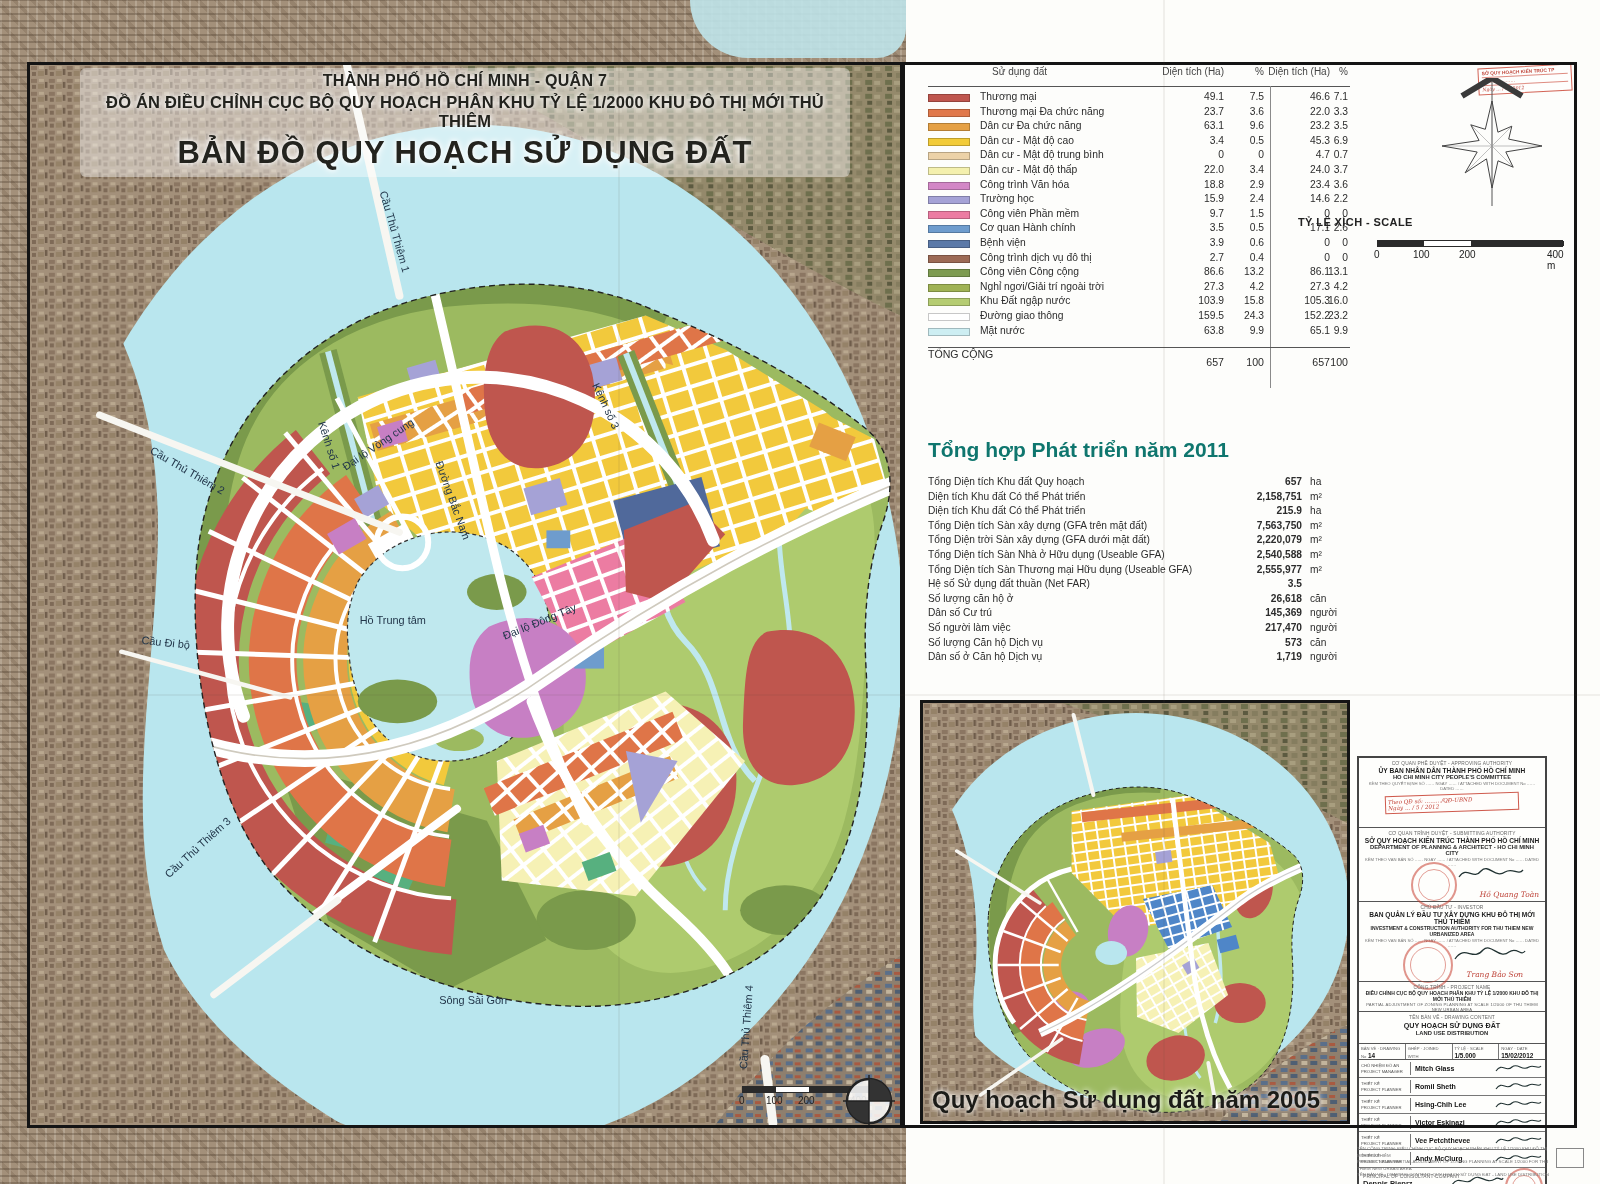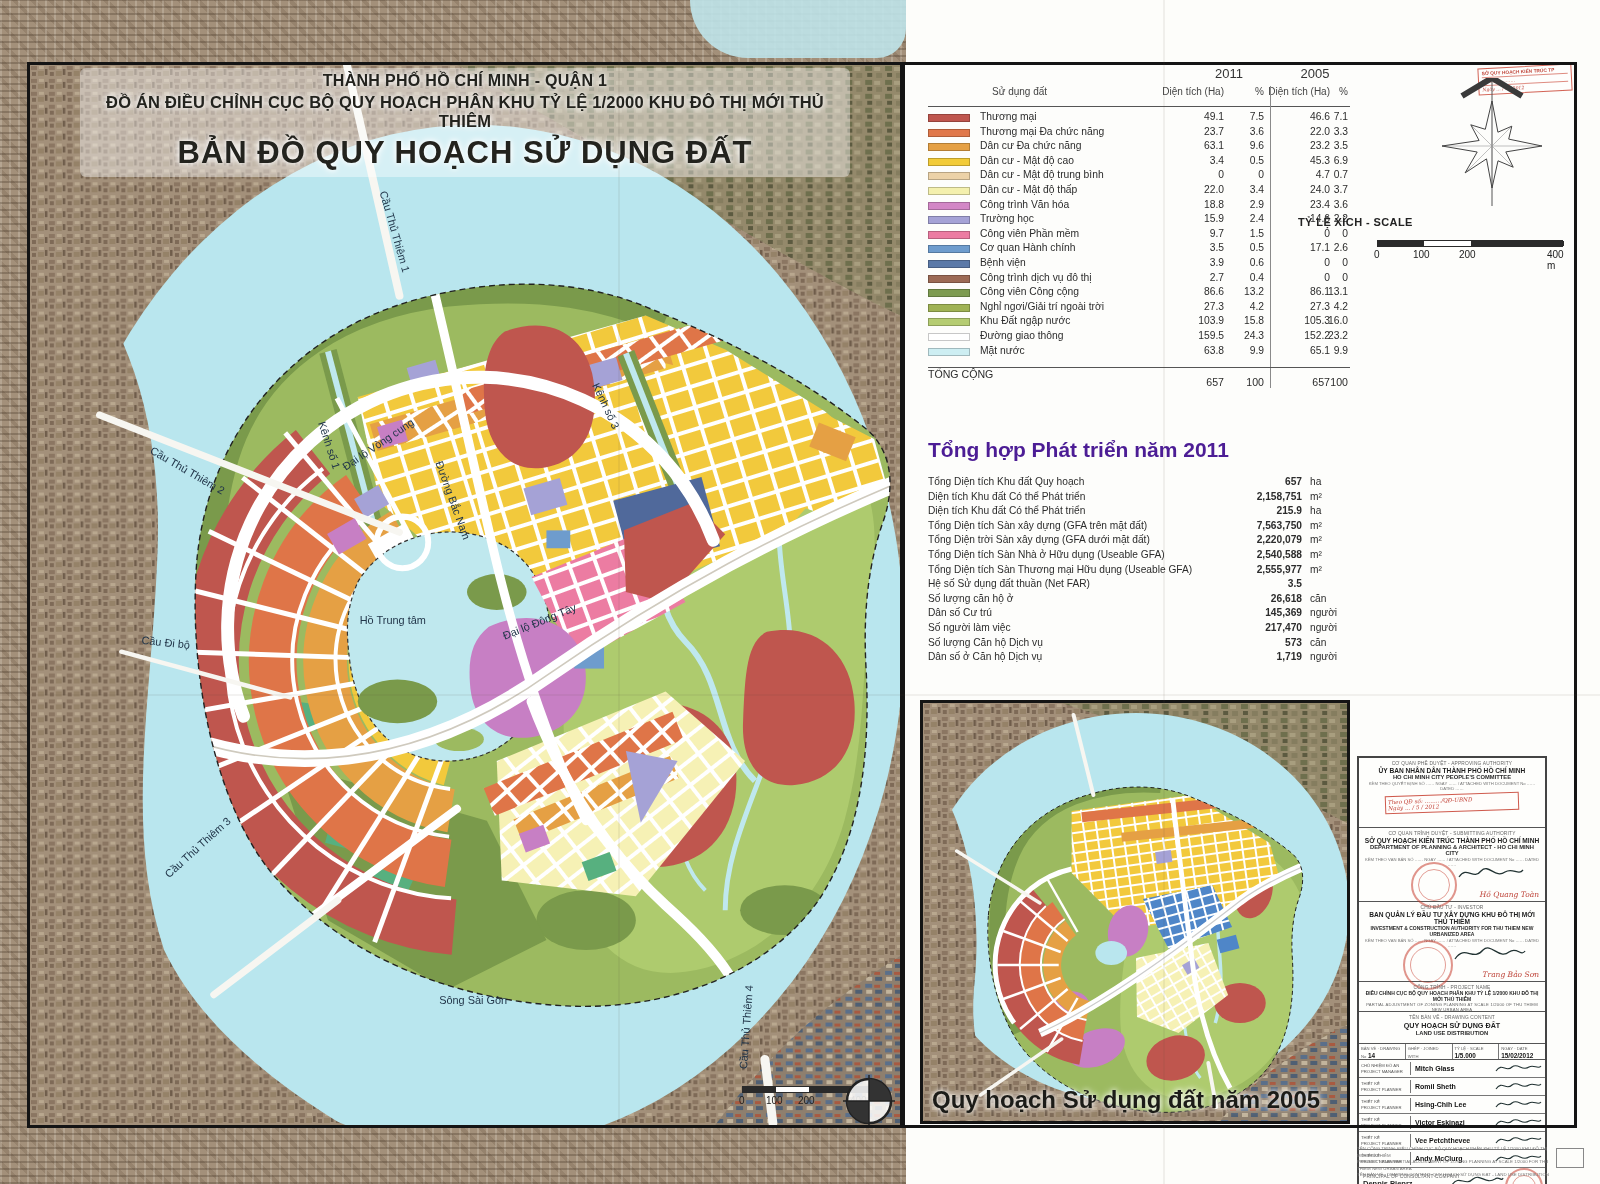--- a/index.html
+++ b/index.html
@@ -44,21 +44,21 @@
   .lt-row .lbl{position:absolute;left:52px;top:0;}
   .lt-row .n{position:absolute;top:0;text-align:right;}
   .lt-row .a1{left:226px;width:70px;}
   .lt-row .p1{left:306px;width:30px;}
   .lt-row .a2{left:332px;width:70px;}
   .lt-row .p2{left:390px;width:30px;}
   .lt-divider{position:absolute;left:342px;top:20px;width:1px;height:302px;background:#8a8a8a;}
   .lt-total{position:relative;height:18px;font-size:10.6px;margin-top:8px;padding-top:8px;border-top:1px solid #555;}
   
   .devsum{left:928px;top:432px;width:422px;}
-  .devsum h2{margin:6px 0 14px;font-size:21px;color:#4c1d95;}
+  .devsum h2{margin:6px 0 14px;font-size:21px;color:#0f766e;}
   .ds-row{position:relative;height:14.6px;font-size:10.2px;color:#2c2c2c;}
   .ds-row .v{position:absolute;left:250px;width:124px;text-align:right;font-weight:bold;}
   .ds-row .u{position:absolute;left:382px;}
   
   .map2005{left:920px;top:700px;width:430px;height:424px;border:3px solid #141414;box-sizing:border-box;overflow:hidden;background:#a3907a;}
   .map2005 svg{display:block;width:424px;height:418px;}
   
   .scale-label{font-size:11px;font-weight:bold;color:#222;letter-spacing:.4px;}
   .sbar{position:relative;height:5px;background:#fff;border:1px solid #2a2a2a;}
   .sbar .seg{position:absolute;top:0;bottom:0;background:#2a2a2a;}
@@ -307,21 +307,21 @@
         <text transform="translate(408,400) rotate(70)">Đường Bắc Nam</text>
         <text transform="translate(478,578) rotate(-22)">Đại lộ Đông Tây</text>
         <text transform="translate(332,562)">Hồ Trung tâm</text>
         <text transform="translate(412,944)">Sông Sài Gòn</text>
       </g>
     </g>
   </svg>
   </div>
 
   <div class="abs map-titles">
-    <div class="t1">THÀNH PHỐ HỒ CHÍ MINH - QUẬN 1</div>
+    <div class="t1">THÀNH PHỐ HỒ CHÍ MINH - QUẬN 7</div>
     <div class="t2">ĐỒ ÁN ĐIỀU CHỈNH CỤC BỘ QUY HOẠCH PHÂN KHU TỶ LỆ 1/2000 KHU ĐÔ THỊ MỚI THỦ THIÊM</div>
     <div class="t3">BẢN ĐỒ QUY HOẠCH SỬ DỤNG ĐẤT</div>
   </div>
 
   <div class="abs" style="left:742px;top:1086px;width:132px;">
     <div class="sbar">
         <span class="seg" style="left:0;width:33px;"></span>
         <span class="seg" style="left:66px;width:66px;"></span>
       </div>
     <div class="sticks">
@@ -333,24 +333,20 @@
   </div>
   <svg class="abs" style="left:842px;top:1074px;" width="54" height="54" viewBox="0 0 54 54">
     <circle cx="27" cy="27" r="22" fill="rgba(255,255,255,.85)" stroke="#222" stroke-width="2.5"></circle>
     <path d="M27,27 L27,5 A22,22 0 0 1 49,27 Z" fill="#333"></path>
     <path d="M27,27 L27,49 A22,22 0 0 1 5,27 Z" fill="#333"></path>
     <line x1="27" y1="1" x2="27" y2="53" stroke="#222" stroke-width="1.5"></line>
     <line x1="1" y1="27" x2="53" y2="27" stroke="#222" stroke-width="1.5"></line>
   </svg>
 
   <div class="abs legend">
-    <div class="lt-years">
-      <span class="y1">2011</span>
-      <span class="y2">2005</span>
-    </div>
     <div class="lt-cols">
       <span class="c-land">Sử dụng đất</span>
       <span class="c-a1">Diện tích (Ha)</span>
       <span class="c-p1">%</span>
       <span class="c-a2">Diện tích (Ha)</span>
       <span class="c-p2">%</span>
     </div>
     <div class="lt-rule"></div>
     <div class="lt-divider"></div>
     <div>
@@ -719,21 +715,21 @@
     </div>
     <div class="tb-sec" style="height:80px;">
       <div class="tb-cap">CHỦ ĐẦU TƯ - INVESTOR</div>
       <div class="tb-vn">BAN QUẢN LÝ ĐẦU TƯ XÂY DỰNG KHU ĐÔ THỊ MỚI THỦ THIÊM</div>
       <div class="tb-en" style="font-size:5px;">INVESTMENT &amp; CONSTRUCTION AUTHORITY FOR THU THIEM NEW URBANIZED AREA</div>
       <div class="tb-attach">KÈM THEO VĂN BẢN SỐ …… NGÀY …… / ATTACHED WITH DOCUMENT No …… DATED ……</div>
       <div class="rstamp" style="left:44px;top:38px;width:46px;height:46px;"></div>
       <svg class="sigline" style="left:92px;top:40px;" width="76" height="24" viewBox="0 0 76 24">
           <path d="M4,17 C14,2 22,20 32,8 C40,0 48,18 58,10 C66,4 70,15 74,9" stroke="#233" fill="none" stroke-width="1.3"></path>
         </svg>
-      <div class="red-cursive" style="position:absolute;right:6px;bottom:2px;">Trang Bảo Sơn</div>
+      <div class="red-cursive" style="position:absolute;right:22px;bottom:2px;">Trang Bảo Sơn</div>
     </div>
     <div class="tb-sec" style="height:30px;">
       <div class="tb-cap">CÔNG TRÌNH - PROJECT NAME</div>
       <div class="tb-en" style="font-size:5px;">ĐIỀU CHỈNH CỤC BỘ QUY HOẠCH PHÂN KHU TỶ LỆ 1/2000 KHU ĐÔ THỊ MỚI THỦ THIÊM</div>
       <div class="tb-cap" style="font-size:4.2px;">PARTIAL ADJUSTMENT OF ZONING PLANNING AT SCALE 1/2000 OF THU THIEM NEW URBAN AREA</div>
     </div>
     <div class="tb-sec" style="height:32px;">
       <div class="tb-cap">TÊN BẢN VẼ - DRAWING CONTENT</div>
       <div class="tb-vn" style="font-size:7.2px;">QUY HOẠCH SỬ DỤNG ĐẤT</div>
       <div class="tb-en">LAND USE DISTRIBUTION</div>

